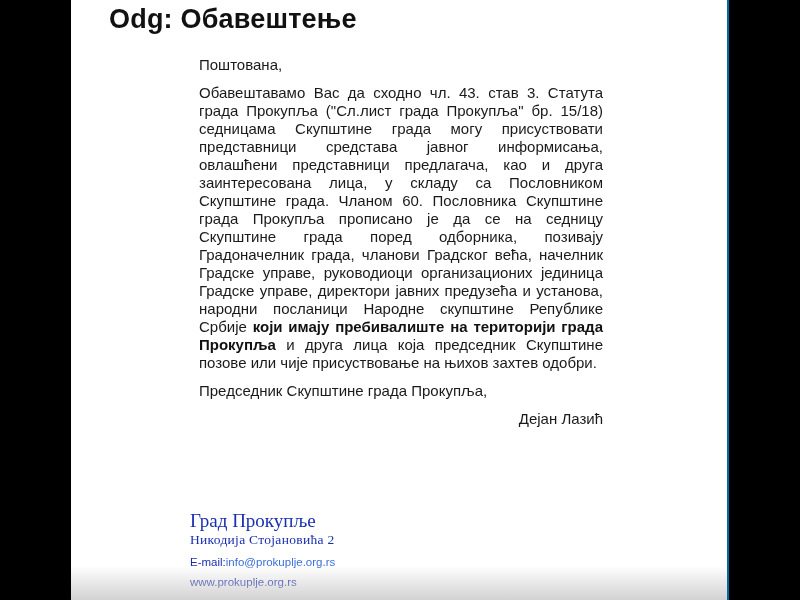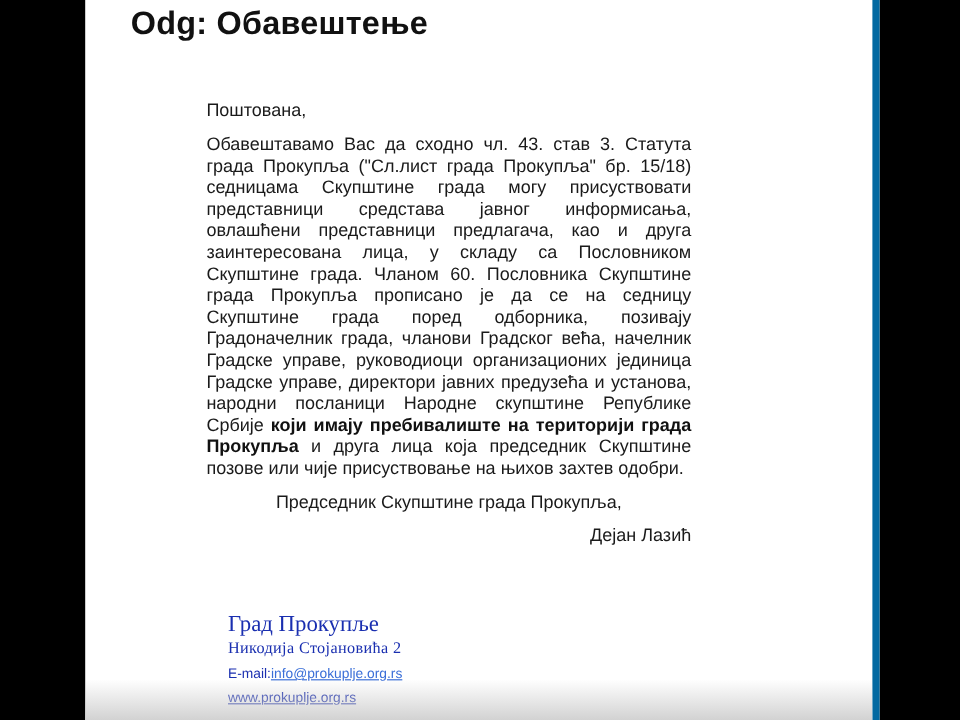--- a/index.html
+++ b/index.html
@@ -10,21 +10,21 @@
       overflow: hidden;
       background: #000;
     }
     .page {
       position: absolute;
       left: 71px;
       top: 0;
       width: 656px;
       height: 600px;
       background: #fff;
-      border-right: 6px solid #0369a1;
+      border-right: 2px solid #0369a1;
       overflow: hidden;
     }
     .page::after {
       content: "";
       position: absolute;
       left: 0; right: 0; bottom: 0;
       height: 34px;
       background: linear-gradient(to bottom, rgba(255,255,255,0), rgba(205,205,205,0.9));
       pointer-events: none;
     }
@@ -34,28 +34,27 @@
       top: 4px;
       margin: 0;
       font-family: "Liberation Sans", sans-serif;
       font-weight: bold;
       font-size: 27px;
       color: #111;
       letter-spacing: 0.2px;
     }
     .body {
       position: absolute;
-      left: 101px;
+      left: 128px;
       top: 56px;
       width: 404px;
       font-family: "Liberation Sans", sans-serif;
       font-size: 15px;
       line-height: 18px;
       color: #1a1a1a;
-      margin-top: 28px;
     }
     .body p {
       margin: 0 0 10px 0;
       text-align: justify;
     }
     .body b { font-weight: bold; color: #111; }
     .footer {
       position: absolute;
       left: 119px;
       top: 510px;
@@ -65,38 +64,37 @@
     .footer .line1 { font-size: 19px; height: 22px; }
     .footer .line2 { font-size: 13.5px; height: 24px; letter-spacing: 0.3px; }
     .footer .line3 {
       font-family: "Liberation Sans", sans-serif;
       font-size: 11.5px;
       height: 20px;
       color: #1a2fb0;
     }
     .footer .line3 a, .footer .line4 a {
       color: #3b6fd8;
-      text-decoration: underline;
     }
     .footer .line4 {
       font-family: "Liberation Sans", sans-serif;
       font-size: 11.5px;
     }
     .footer .line4 a { color: #1a2fb0; }
   </style>
 </head>
 <body>
 
 <div class="page">
   <h1 class="title">Odg: Обавештење</h1>
 
   <div class="body">
     <p>Поштована,</p>
     <p><span>Обавештавамо Вас да сходно чл. 43. став 3. Статута града Прокупља ("Сл.лист града Прокупља" бр. 15/18)  седницама Скупштине града могу присуствовати представници средстава јавног информисања, овлашћени представници предлагача, као и друга заинтересована лица, у складу са Пословником Скупштине града. Чланом 60. Пословника Скупштине града Прокупља прописано је да се на седницу Скупштине града поред одборника, позивају Градоначелник града, чланови Градског већа, начелник Градске управе, руководиоци организационих јединица Градске управе, директори јавних предузећа и установа, народни посланици Народне скупштине Републике Србије </span><b>који имају пребивалиште на територији града Прокупља</b><span> и друга лица која председник Скупштине позове или чије присуствовање на њихов захтев одобри.</span></p>
-    <p style="text-align:center">Председник Скупштине града Прокупља,</p>
+    <p style="text-align:left">Председник Скупштине града Прокупља,</p>
     <p style="text-align:right">Дејан Лазић</p>
   </div>
 
   <div class="footer">
     <div class="line1">Град Прокупље</div>
     <div class="line2">Никодија Стојановића 2</div>
     <div class="line3"><span>E-mail:</span><a>info@prokuplje.org.rs</a></div>
     <div class="line4"><a>www.prokuplje.org.rs</a></div>
   </div>
 </div>

